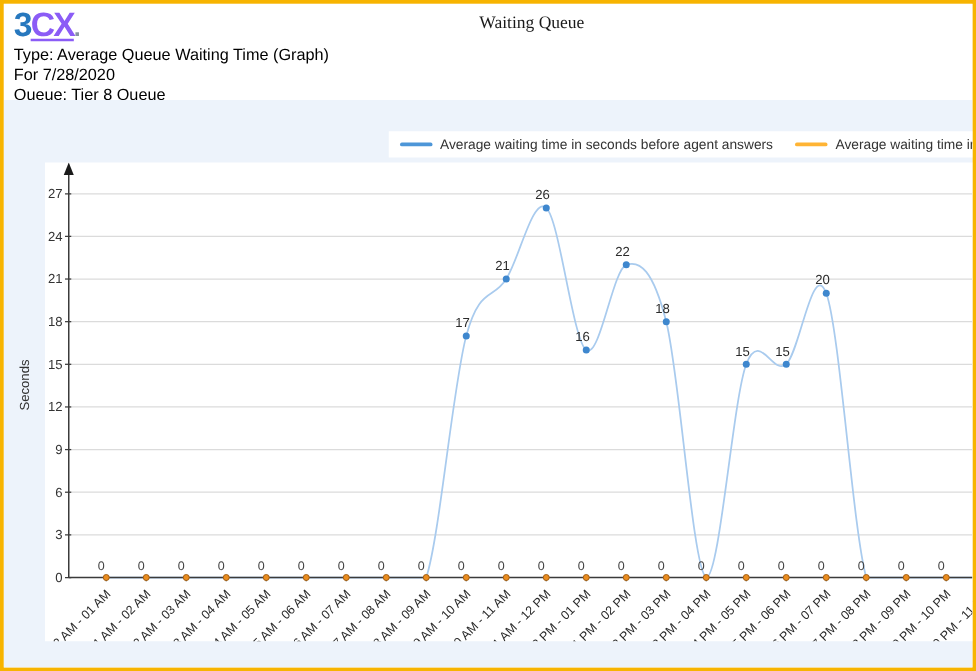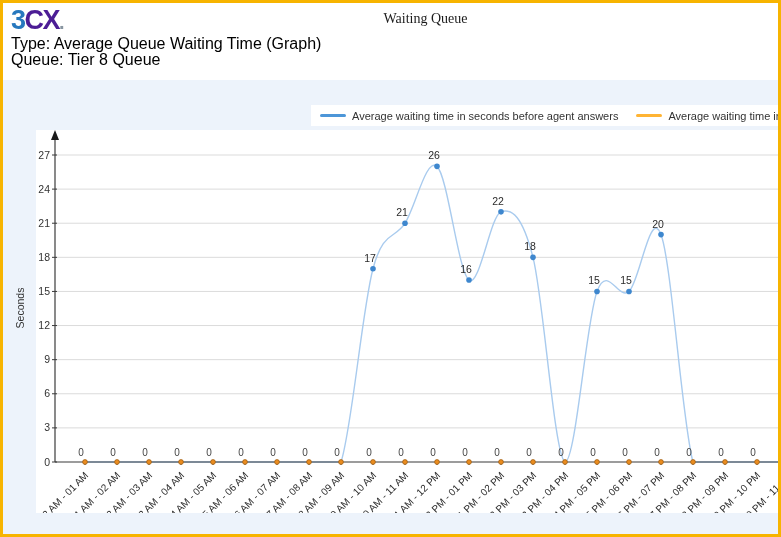--- a/index.html
+++ b/index.html
@@ -2,25 +2,25 @@
 <html><head>
 <meta charset="utf-8">
 <style>
   html,body{margin:0;padding:0;background:#fff;}
   .window{width:781px;height:537px;box-sizing:border-box;border:3px solid #F7B400;
     position:relative;background:#fff;overflow:hidden;
     font-family:"Liberation Sans",sans-serif;}
   .header{position:absolute;left:0;top:0;right:0;height:77px;background:#fff;}
   .logo{position:absolute;left:8px;top:2px;font-size:27px;font-weight:bold;letter-spacing:-1.5px;}
   .logo .p1{color:#2778BE;}
-  .logo .p2{color:#4c1d95;}
+  .logo .p2{color:#8b5cf6;text-decoration:underline;}
   .logo .pdot{color:#8895A0;font-size:20px;}
   .title{position:absolute;left:70px;right:0;top:8px;text-align:center;
     font-family:"Liberation Serif",serif;font-size:14px;color:#1a1a1a;}
-  .meta{position:absolute;left:8px;top:33px;font-size:16px;line-height:16px;color:#000;}
+  .meta{position:absolute;left:8px;top:33px;font-size:13px;line-height:16px;color:#000;}
   .meta div{white-space:nowrap;}
   .canvas{position:absolute;left:0;top:77px;right:0;bottom:0;background:#EDF3FB;}
   .legend-box{position:absolute;left:308px;right:0;top:25px;height:21px;background:#fff;
     display:flex;align-items:center;gap:18px;padding-left:9px;overflow:hidden;
     font-size:11px;color:#333;white-space:nowrap;}
   .legend-item{display:flex;align-items:center;gap:6px;flex:0 0 auto;}
   .legend-swatch{width:26px;height:3px;border-radius:2px;flex:0 0 auto;}
   .plot-panel{position:absolute;left:33px;top:50px;right:0;height:383px;background:#fff;}
   .plot-panel svg{position:absolute;left:0;top:0;}
   svg text{font-family:"Liberation Sans",sans-serif;}
@@ -29,20 +29,21 @@
 </style>
 </head>
 <body>
 
 <div class="window">
   <div class="header">
     <div class="logo"><span class="p1">3</span><span class="p2">CX</span><span class="pdot">.</span></div>
     <div class="title">Waiting Queue</div>
     <div class="meta">
       <div>Type: Average Queue Waiting Time (Graph)</div>
+      <div>For 7/28/2020</div>
       <div>Queue: Tier 8 Queue</div>
     </div>
   </div>
 
   <div class="canvas">
     <div class="legend-box">
       <div class="legend-item">
         <span class="legend-swatch" style="background: rgb(77, 150, 216);"></span>
         <span>Average waiting time in seconds before agent answers</span>
       </div>

